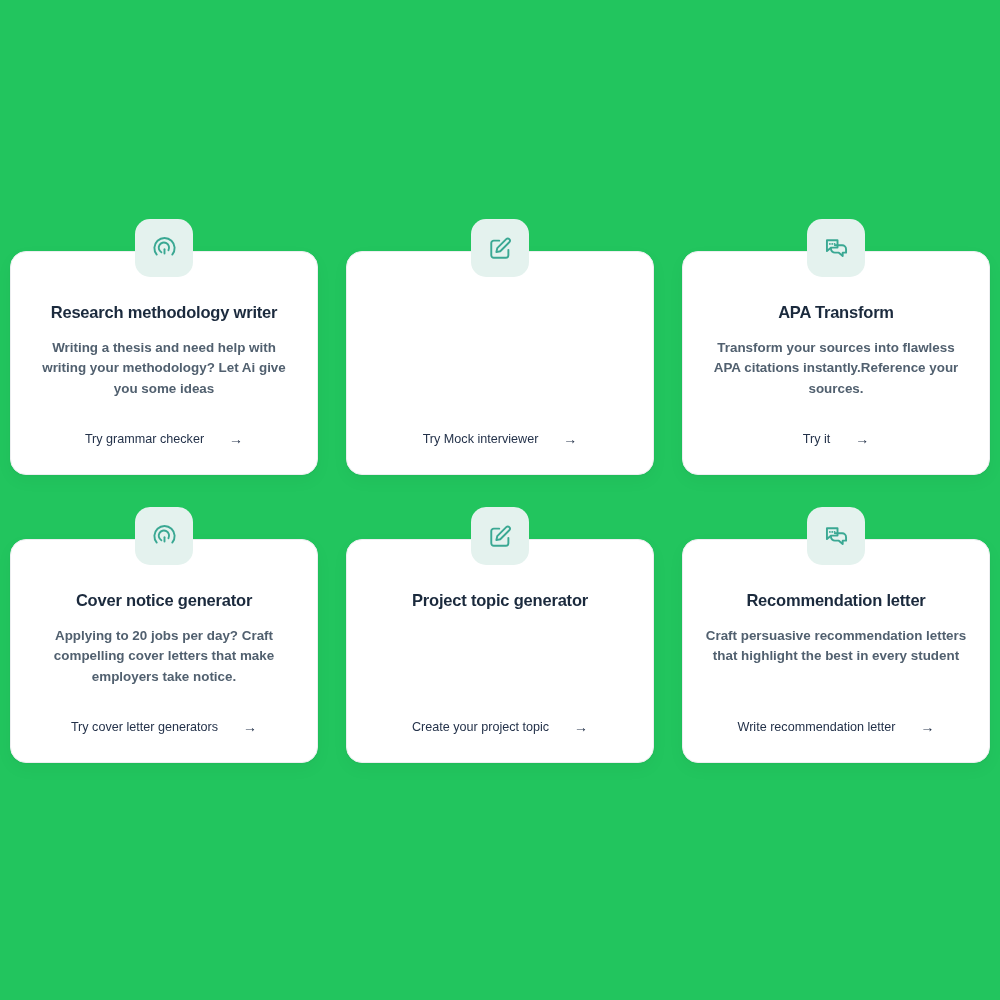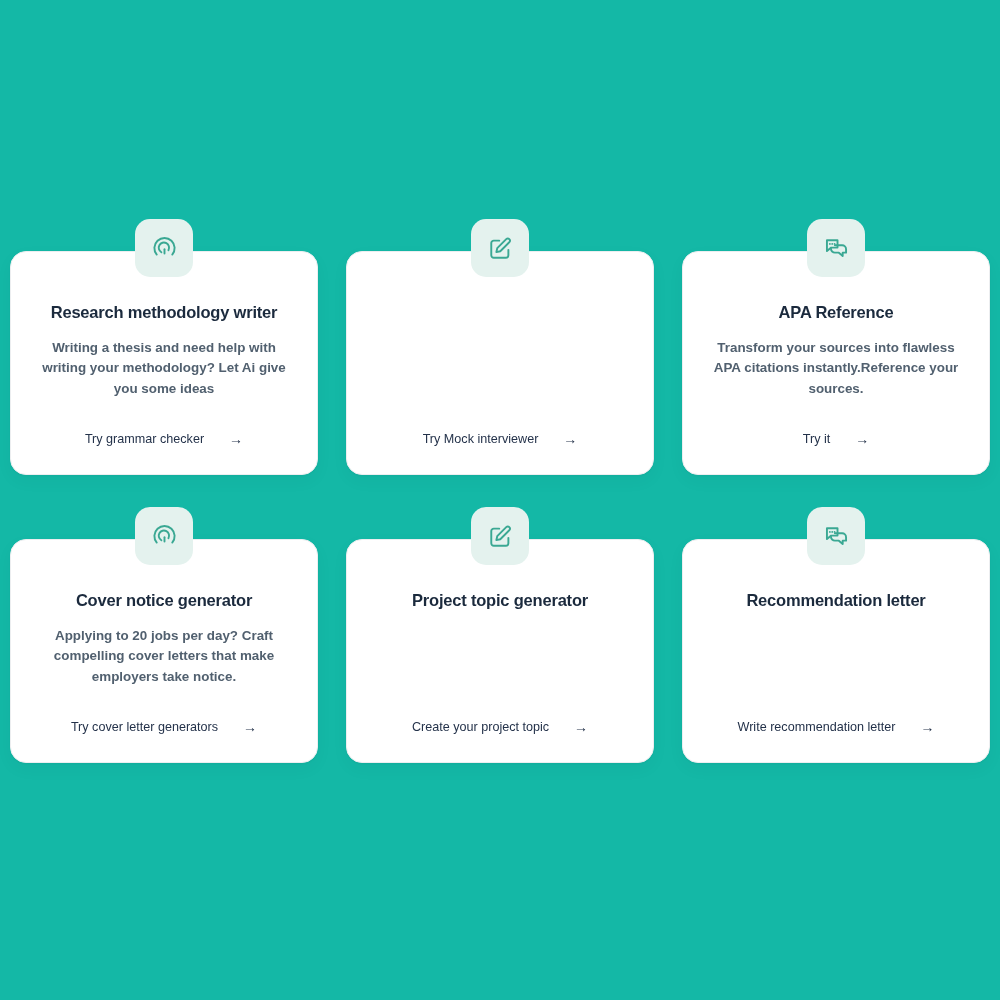--- a/index.html
+++ b/index.html
@@ -9,21 +9,21 @@
     height: 1000px;
     background: #ffffff;
     font-family: "Liberation Sans", sans-serif;
     -webkit-font-smoothing: antialiased;
   }
 
   #page {
     position: relative;
     width: 1000px;
     height: 1000px;
-    background: #14b8a6;
+    background: #22c55e;
     overflow: hidden;
   }
 
   .grid {
     position: absolute;
     left: 10px;
     top: 251px;
     width: 980px;
     display: grid;
     grid-template-columns: 308px 308px 308px;
@@ -149,21 +149,21 @@
     </div>
 
     <div class="card">
       <div class="icon-badge">
         <svg viewBox="0 0 24 24" fill="none" stroke="#3aa893" stroke-width="1.7" stroke-linecap="round" stroke-linejoin="round">
           <path d="M3.5 4.6h9.4v6.6H7.3l-3.8 3.1V4.6z"></path>
           <path d="M10.6 9.1h6.4a3.5 3.5 0 0 1 3.5 3.5v3.1h-3v3l-3.4-3h-3.5a3.5 3.5 0 0 1-3.5-3.5"></path>
           <path d="M6.1 7.9h.01M8.2 7.9h.01M10.3 7.9h.01"></path>
         </svg>
       </div>
-      <h3 class="card-title">APA Reference</h3>
+      <h3 class="card-title">APA Transform</h3>
       <p class="card-desc">Transform your sources into flawless APA citations instantly.Reference your sources.</p>
       <a class="card-cta">
         <span>Try it</span>
         <span class="arrow">→</span>
       </a>
     </div>
 
     <div class="card">
       <div class="icon-badge">
         <svg viewBox="0 0 24 24" fill="none" stroke="#3aa893" stroke-width="1.7" stroke-linecap="round" stroke-linejoin="round">
@@ -196,20 +196,21 @@
 
     <div class="card">
       <div class="icon-badge">
         <svg viewBox="0 0 24 24" fill="none" stroke="#3aa893" stroke-width="1.7" stroke-linecap="round" stroke-linejoin="round">
           <path d="M3.5 4.6h9.4v6.6H7.3l-3.8 3.1V4.6z"></path>
           <path d="M10.6 9.1h6.4a3.5 3.5 0 0 1 3.5 3.5v3.1h-3v3l-3.4-3h-3.5a3.5 3.5 0 0 1-3.5-3.5"></path>
           <path d="M6.1 7.9h.01M8.2 7.9h.01M10.3 7.9h.01"></path>
         </svg>
       </div>
       <h3 class="card-title">Recommendation letter</h3>
+      <p class="card-desc">Craft persuasive recommendation letters that highlight the best in every student</p>
       <a class="card-cta">
         <span>Write recommendation letter</span>
         <span class="arrow">→</span>
       </a>
     </div>
 
   </div>
 </div>
 
 </body></html>

